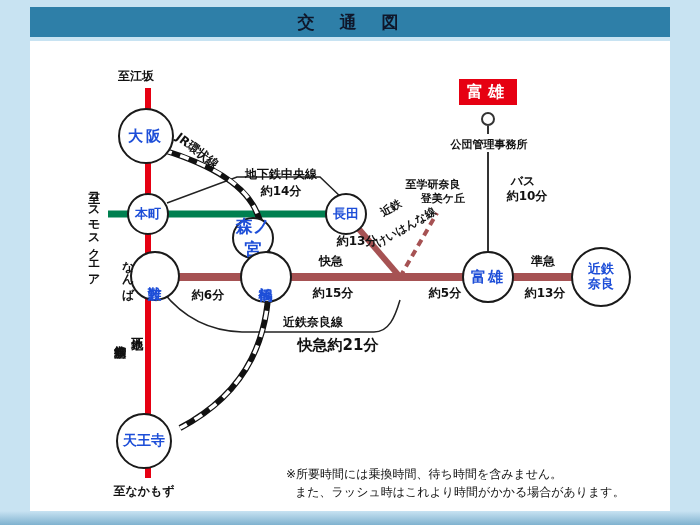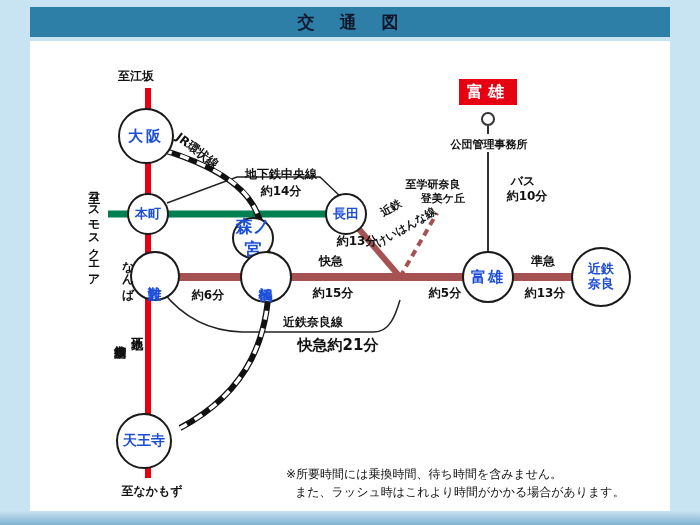--- a/index.html
+++ b/index.html
@@ -72,21 +72,21 @@
 
   <div class="dest-box">
     <span>富雄</span>
   </div>
   <div class="lbl sm" style="left:489px;top:144px;">公団管理事務所</div>
   <div class="lbl" style="left:523px;top:181px;">バス</div>
   <div class="lbl" style="left:527px;top:196px;text-align:right;">約10分</div>
 
   <div class="lbl" style="left:136px;top:76px;text-align:center;">至江坂</div>
   <div class="vlbl" style="left:87px;top:184px;">至コスモスクエア</div>
-  <div class="lbl" style="left:152px;top:491px;">至なかもず</div>
+  <div class="lbl" style="left:144px;top:491px;">至なかもず</div>
   <div class="lbl sm" style="left:433px;top:184px;">至学研奈良</div>
   <div class="lbl sm" style="left:443px;top:198px;">登美ケ丘</div>
 
   <div class="lbl" style="left:197px;top:151px;transform:translate(-50%,-50%) rotate(37deg);">JR環状線</div>
   <div class="lbl" style="left:281px;top:174px;">地下鉄中央線</div>
   <div class="lbl" style="left:281px;top:191px;">約14分</div>
   <div class="lbl sm" style="left:391px;top:208px;transform:translate(-50%,-50%) rotate(-30deg);">近鉄</div>
   <div class="lbl sm" style="left:406px;top:227px;transform:translate(-50%,-50%) rotate(-30deg);">けいはんな線</div>
   <div class="lbl" style="left:357px;top:241px;">約13分</div>
   <div class="lbl" style="left:331px;top:261px;">快急</div>

